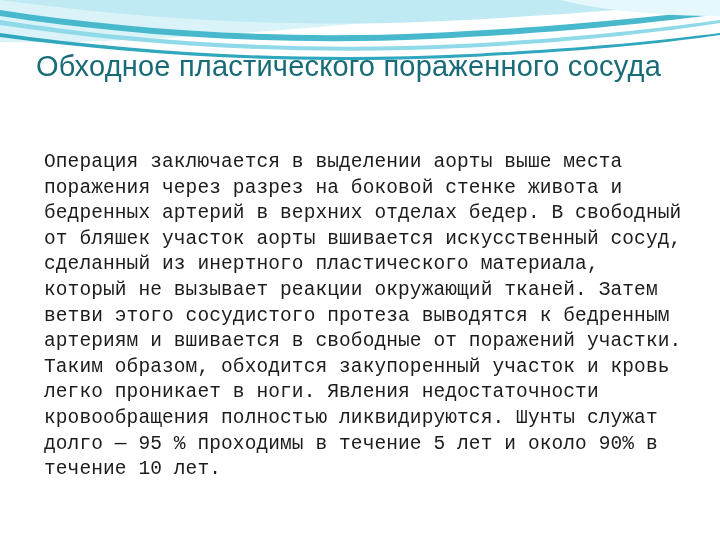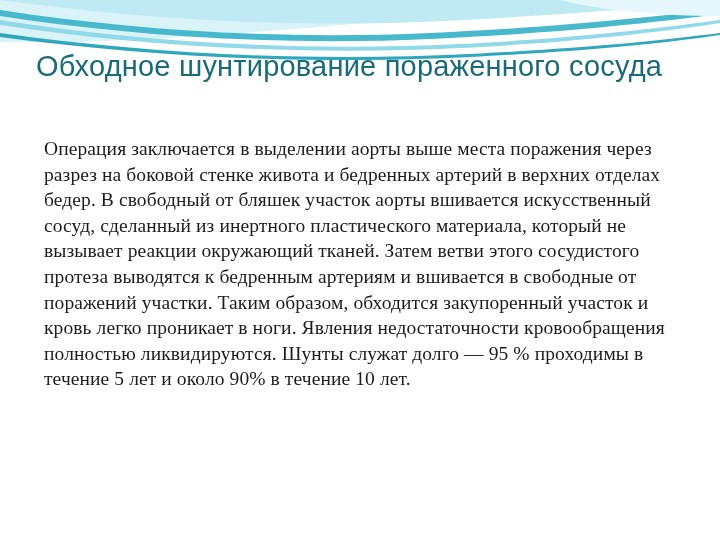--- a/index.html
+++ b/index.html
@@ -37,24 +37,24 @@
     color: #1a6b78;
     font-family: "Liberation Sans", sans-serif;
     font-size: 29px;
     line-height: 41px;
     font-weight: normal;
     letter-spacing: 0.2px;
   }
   .slide-body {
     position: absolute;
     left: 44px;
-    top: 136px;
+    top: 150px;
     width: 640px;
     color: #1c1c1c;
-    font-family: Liberation Serif, serif;
+    font-family: Liberation Mono, monospace;
     font-size: 19.5px;
     line-height: 25.6px;
     text-align: left;
     letter-spacing: 0.1px;
   }
   .slide-body p {
     margin: 0;
   }
 </style>
 </head>
@@ -64,19 +64,19 @@
 
   <svg class="decor-swoosh" viewBox="0 0 720 60" preserveAspectRatio="none">
     <path d="M0,0 L720,0 L720,6 C600,2 470,14 330,26 C200,37 90,44 0,42 Z" fill="#d9f3f9"></path>
     <path d="M0,0 C120,16 260,28 420,22 C540,17 640,8 720,2 L720,0 Z" fill="#bfeaf4"></path>
     <path d="M0,10 C130,30 280,40 430,33 C560,27 650,17 720,9 L720,14 C650,23 560,33 430,39 C280,46 130,36 0,16 Z" fill="#48b9cd"></path>
     <path d="M0,20 C140,42 300,52 460,44 C580,38 660,28 720,20 L720,23 C660,32 580,42 460,48 C300,56 140,46 0,25 Z" fill="#8fd9e8"></path>
     <path d="M0,33 C150,54 310,62 470,54 C590,48 665,40 720,33 L720,35 C665,43 590,51 470,57 C310,65 150,57 0,37 Z" fill="#2fa7bd"></path>
     <path d="M560,0 C600,10 660,16 720,16 L720,0 Z" fill="#e6f8fc"></path>
   </svg>
 
-  <div class="slide-title">Обходное шунтирование пораженного сосуда</div>
+  <div class="slide-title">Обходное пластического пораженного сосуда</div>
 
   <div class="slide-body">
     <p>Операция заключается в выделении аорты выше места поражения через разрез на боковой стенке живота и бедренных артерий в верхних отделах бедер. В свободный от бляшек участок аорты вшивается искусственный сосуд, сделанный из инертного пластического материала, который не вызывает реакции окружающий тканей. Затем ветви этого сосудистого протеза выводятся к бедренным артериям и вшивается в свободные от поражений участки. Таким образом, обходится закупоренный участок и кровь легко проникает в ноги. Явления недостаточности кровообращения полностью ликвидируются. Шунты служат долго — 95 % проходимы в течение 5 лет и около 90% в течение 10 лет.</p>
   </div>
 
 </div>
 
 </body></html>

